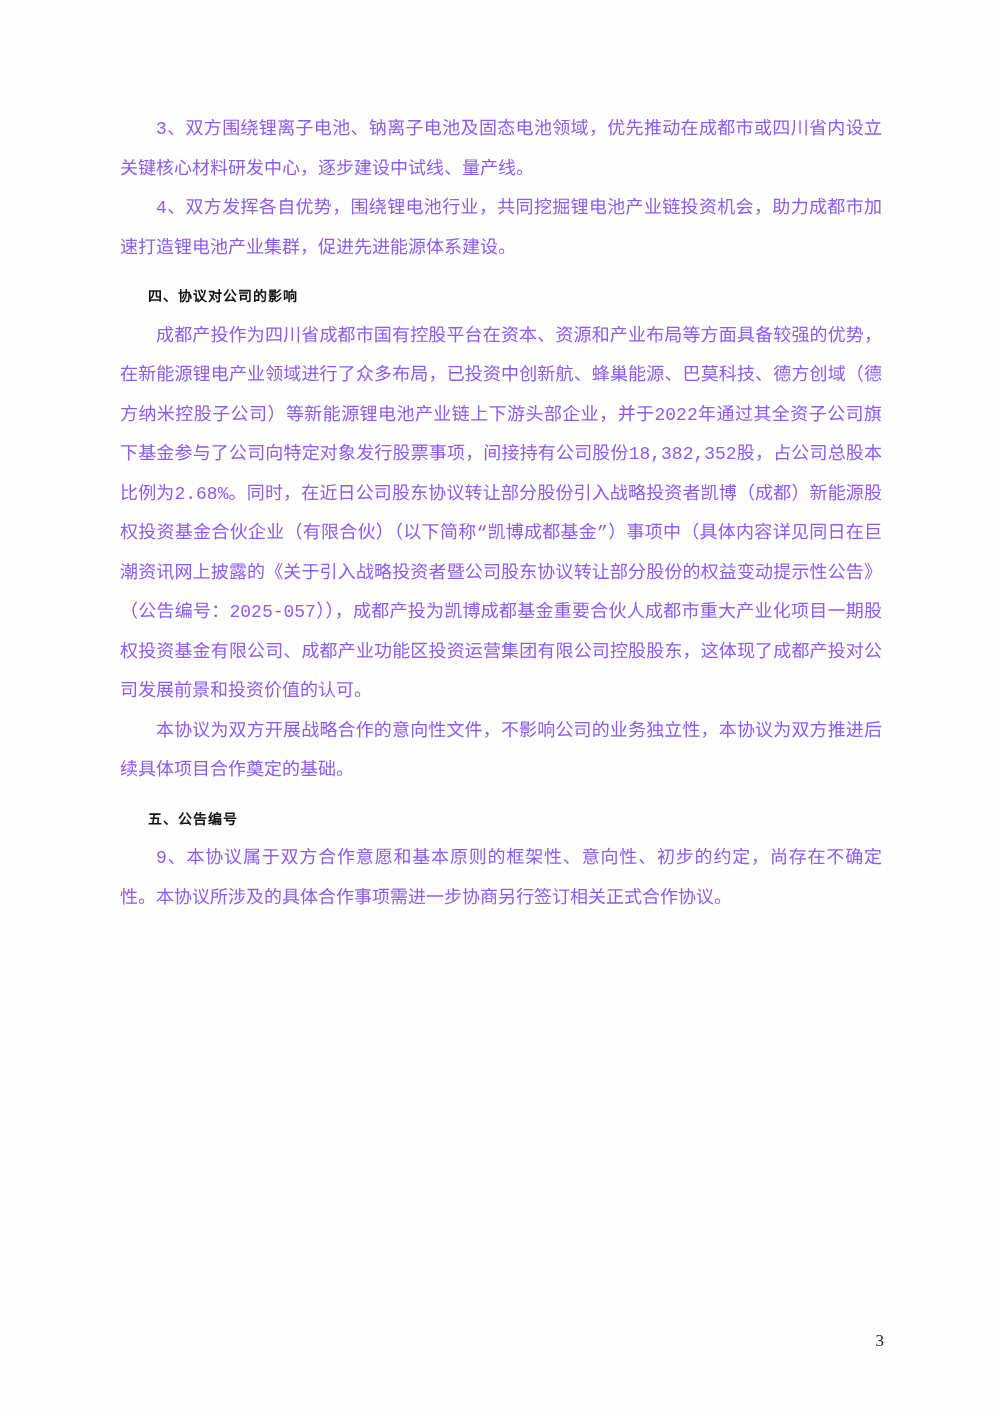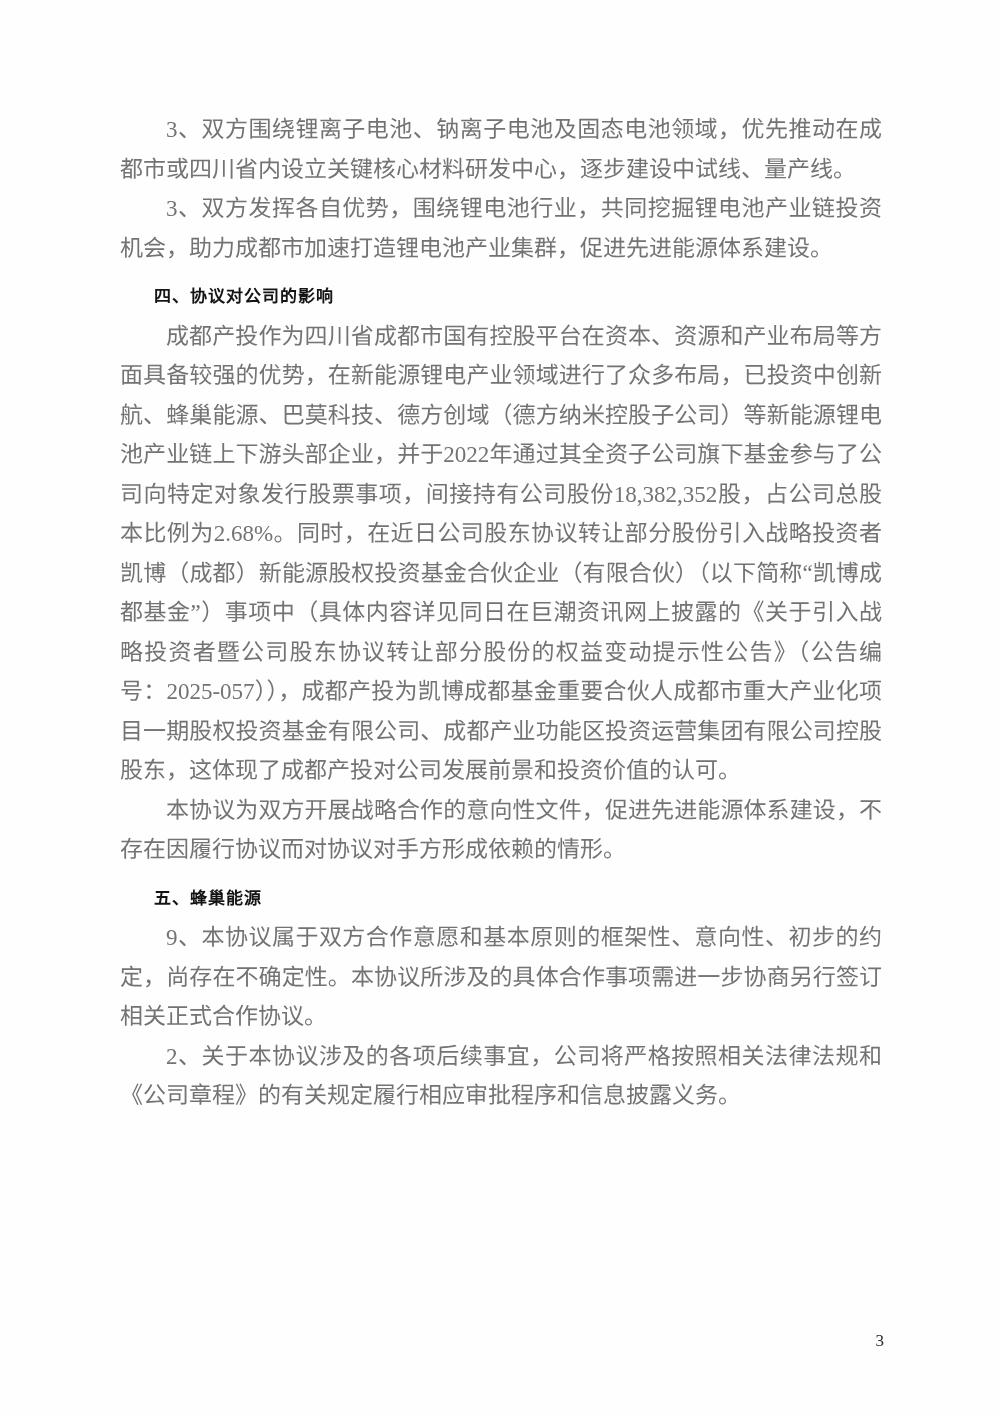--- a/index.html
+++ b/index.html
@@ -18,32 +18,33 @@
     font-family: "Liberation Serif", "DejaVu Serif", serif;
   }
   .content {
     position: absolute;
     left: 120px;
     top: 110px;
     width: 762px;
   }
   .para {
     margin: 0;
-    font-size: 23px;
+    font-size: 18px;
     line-height: 39.5px;
     text-align: justify;
     text-justify: inter-ideograph;
     text-indent: 2em;
     word-break: break-all;
-    color: #737373;
+    color: #8b5cf6;
+    font-family: Liberation Mono, monospace;
   }
   .heading {
     margin: 9px 0 0 0;
     font-family: "Liberation Sans", "DejaVu Sans", sans-serif;
-    font-size: 17px;
+    font-size: 14px;
     line-height: 39.5px;
     font-weight: 700;
     text-indent: 2em;
     letter-spacing: 1px;
     color: #141414;
   }
   .page-number {
     position: absolute;
     top: 1329px;
     right: 116px;
@@ -51,22 +52,21 @@
     line-height: 24px;
     color: #2b2b2b;
   }
 </style>
 </head>
 <body>
 
 <div class="page">
   <div class="content">
     <p class="para">3、双方围绕锂离子电池、钠离子电池及固态电池领域，优先推动在成都市或四川省内设立关键核心材料研发中心，逐步建设中试线、量产线。</p>
-    <p class="para">3、双方发挥各自优势，围绕锂电池行业，共同挖掘锂电池产业链投资机会，助力成都市加速打造锂电池产业集群，促进先进能源体系建设。</p>
+    <p class="para">4、双方发挥各自优势，围绕锂电池行业，共同挖掘锂电池产业链投资机会，助力成都市加速打造锂电池产业集群，促进先进能源体系建设。</p>
     <h2 class="heading">四、协议对公司的影响</h2>
     <p class="para">成都产投作为四川省成都市国有控股平台在资本、资源和产业布局等方面具备较强的优势，在新能源锂电产业领域进行了众多布局，已投资中创新航、蜂巢能源、巴莫科技、德方创域（德方纳米控股子公司）等新能源锂电池产业链上下游头部企业，并于2022年通过其全资子公司旗下基金参与了公司向特定对象发行股票事项，间接持有公司股份18,382,352股，占公司总股本比例为2.68%。同时，在近日公司股东协议转让部分股份引入战略投资者凯博（成都）新能源股权投资基金合伙企业（有限合伙）（以下简称“凯博成都基金”）事项中（具体内容详见同日在巨潮资讯网上披露的《关于引入战略投资者暨公司股东协议转让部分股份的权益变动提示性公告》（公告编号：2025-057）），成都产投为凯博成都基金重要合伙人成都市重大产业化项目一期股权投资基金有限公司、成都产业功能区投资运营集团有限公司控股股东，这体现了成都产投对公司发展前景和投资价值的认可。</p>
-    <p class="para">本协议为双方开展战略合作的意向性文件，促进先进能源体系建设，不存在因履行协议而对协议对手方形成依赖的情形。</p>
-    <h2 class="heading">五、蜂巢能源</h2>
+    <p class="para">本协议为双方开展战略合作的意向性文件，不影响公司的业务独立性，本协议为双方推进后续具体项目合作奠定的基础。</p>
+    <h2 class="heading">五、公告编号</h2>
     <p class="para">9、本协议属于双方合作意愿和基本原则的框架性、意向性、初步的约定，尚存在不确定性。本协议所涉及的具体合作事项需进一步协商另行签订相关正式合作协议。</p>
-    <p class="para">2、关于本协议涉及的各项后续事宜，公司将严格按照相关法律法规和《公司章程》的有关规定履行相应审批程序和信息披露义务。</p>
   </div>
   <div class="page-number">3</div>
 </div>
 
 </body></html>

